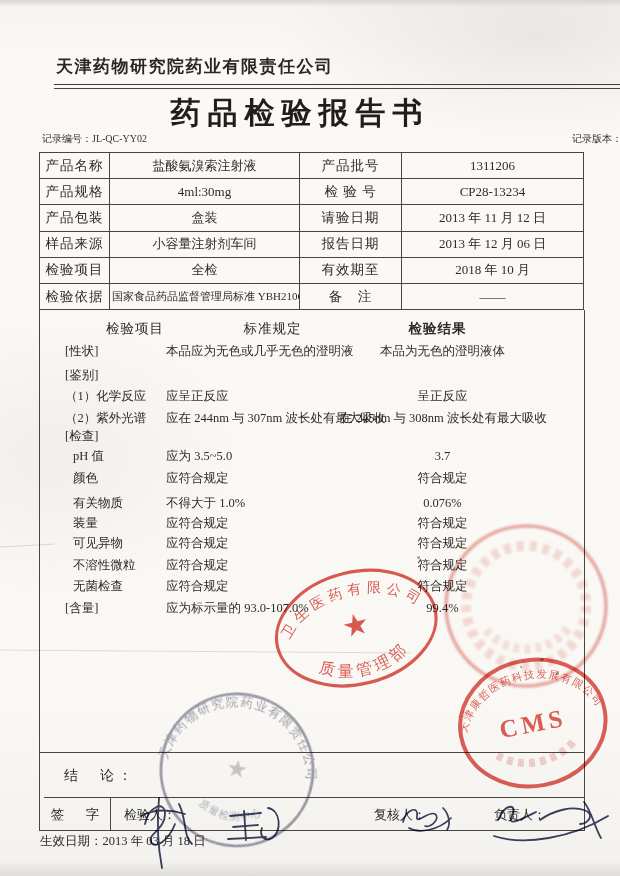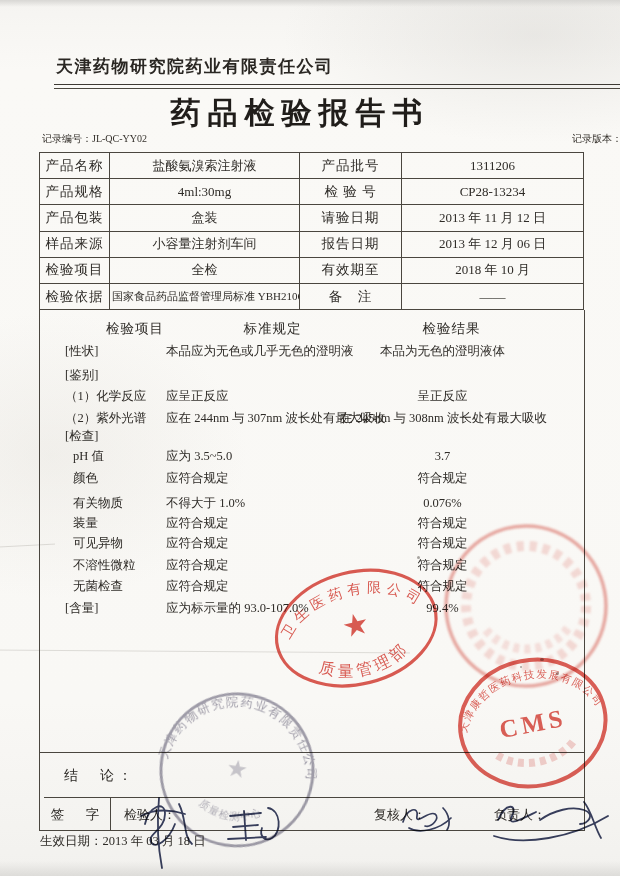--- a/index.html
+++ b/index.html
@@ -23,21 +23,21 @@
   .recordline .right{float:right;margin-left:28px;}
 
   table.info{position:absolute;left:39px;top:152px;width:544px;border-collapse:collapse;table-layout:fixed;font-size:13px;color:#2e2b27;}
   table.info td{border:1px solid #4a463f;height:25.2px;text-align:center;padding:0 2px;overflow:hidden;white-space:nowrap;}
   table.info td.lab{font-size:13.5px;letter-spacing:1px;}
   table.info td.small{font-size:11px;letter-spacing:0;}
 
   .results{position:absolute;left:39px;top:310px;width:544px;height:520px;border:1px solid #4a463f;border-top:none;font-size:12.5px;}
   .res-head{position:absolute;top:10px;left:0;right:0;font-size:13.5px;letter-spacing:1px;color:#2e2b27;}
   .res-head span{position:absolute;text-align:center;}
-  .rh1{left:40px;width:110px;} .rh2{left:170px;width:125px;} .rh3{left:344px;width:135px;}
+  .rh1{left:40px;width:110px;} .rh2{left:170px;width:125px;} .rh3{left:330px;width:135px;font-weight:bold;}
   .r-item{position:absolute;left:0;right:0;height:17px;line-height:16px;white-space:nowrap;}
   .r-item .c1{position:absolute;left:25px;width:118px;}
   .r-item .c2{position:absolute;left:126px;width:250px;}
   .r-item .c3{position:absolute;left:300px;width:205px;text-align:center;}
   .concl{position:absolute;left:0;right:0;top:442px;height:45px;border-top:1px solid #4a463f;}
   .concl .lab{position:absolute;left:24px;top:14px;font-size:14px;letter-spacing:4px;}
   .concl .txt{position:absolute;left:95px;top:13px;width:445px;font-size:12.3px;}
   .signrow{position:absolute;left:4px;right:0;top:487px;height:32px;border-top:1px solid #4a463f;}
   .signrow .vline{position:absolute;left:66px;top:0;bottom:0;width:0;border-left:1px solid #4a463f;}
   .signrow .lab{position:absolute;left:0;width:66px;top:8px;text-align:center;font-size:13.5px;letter-spacing:4px;}

